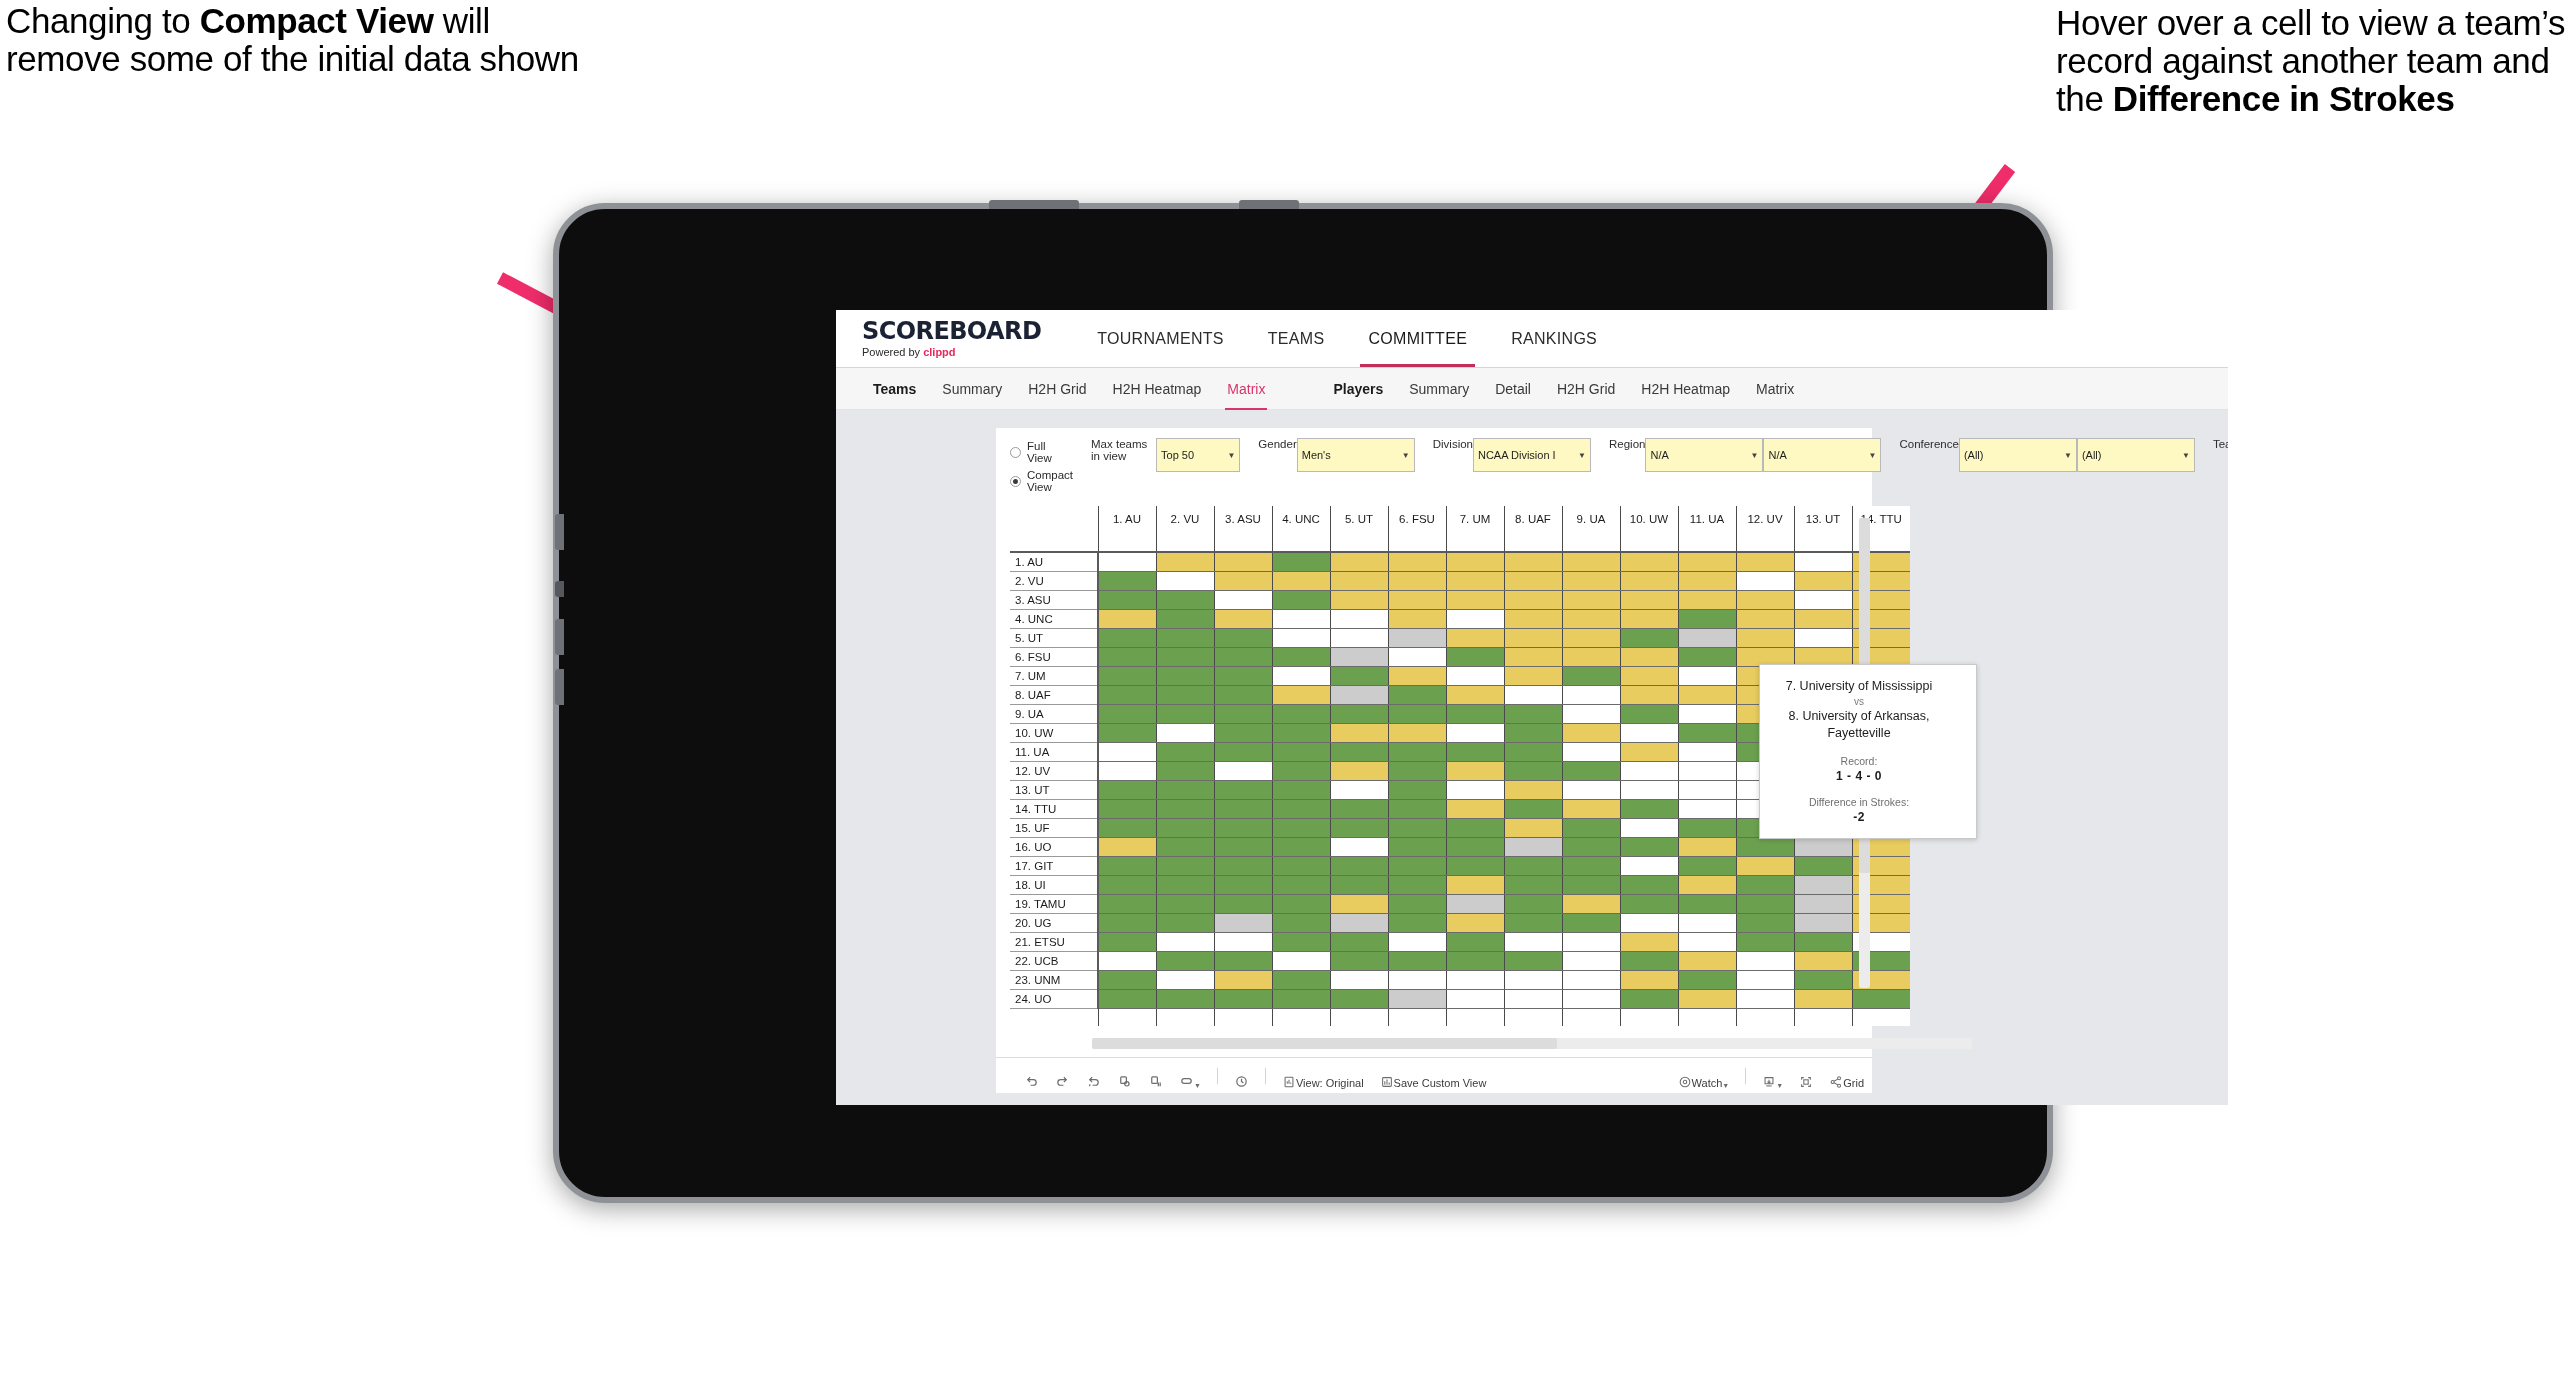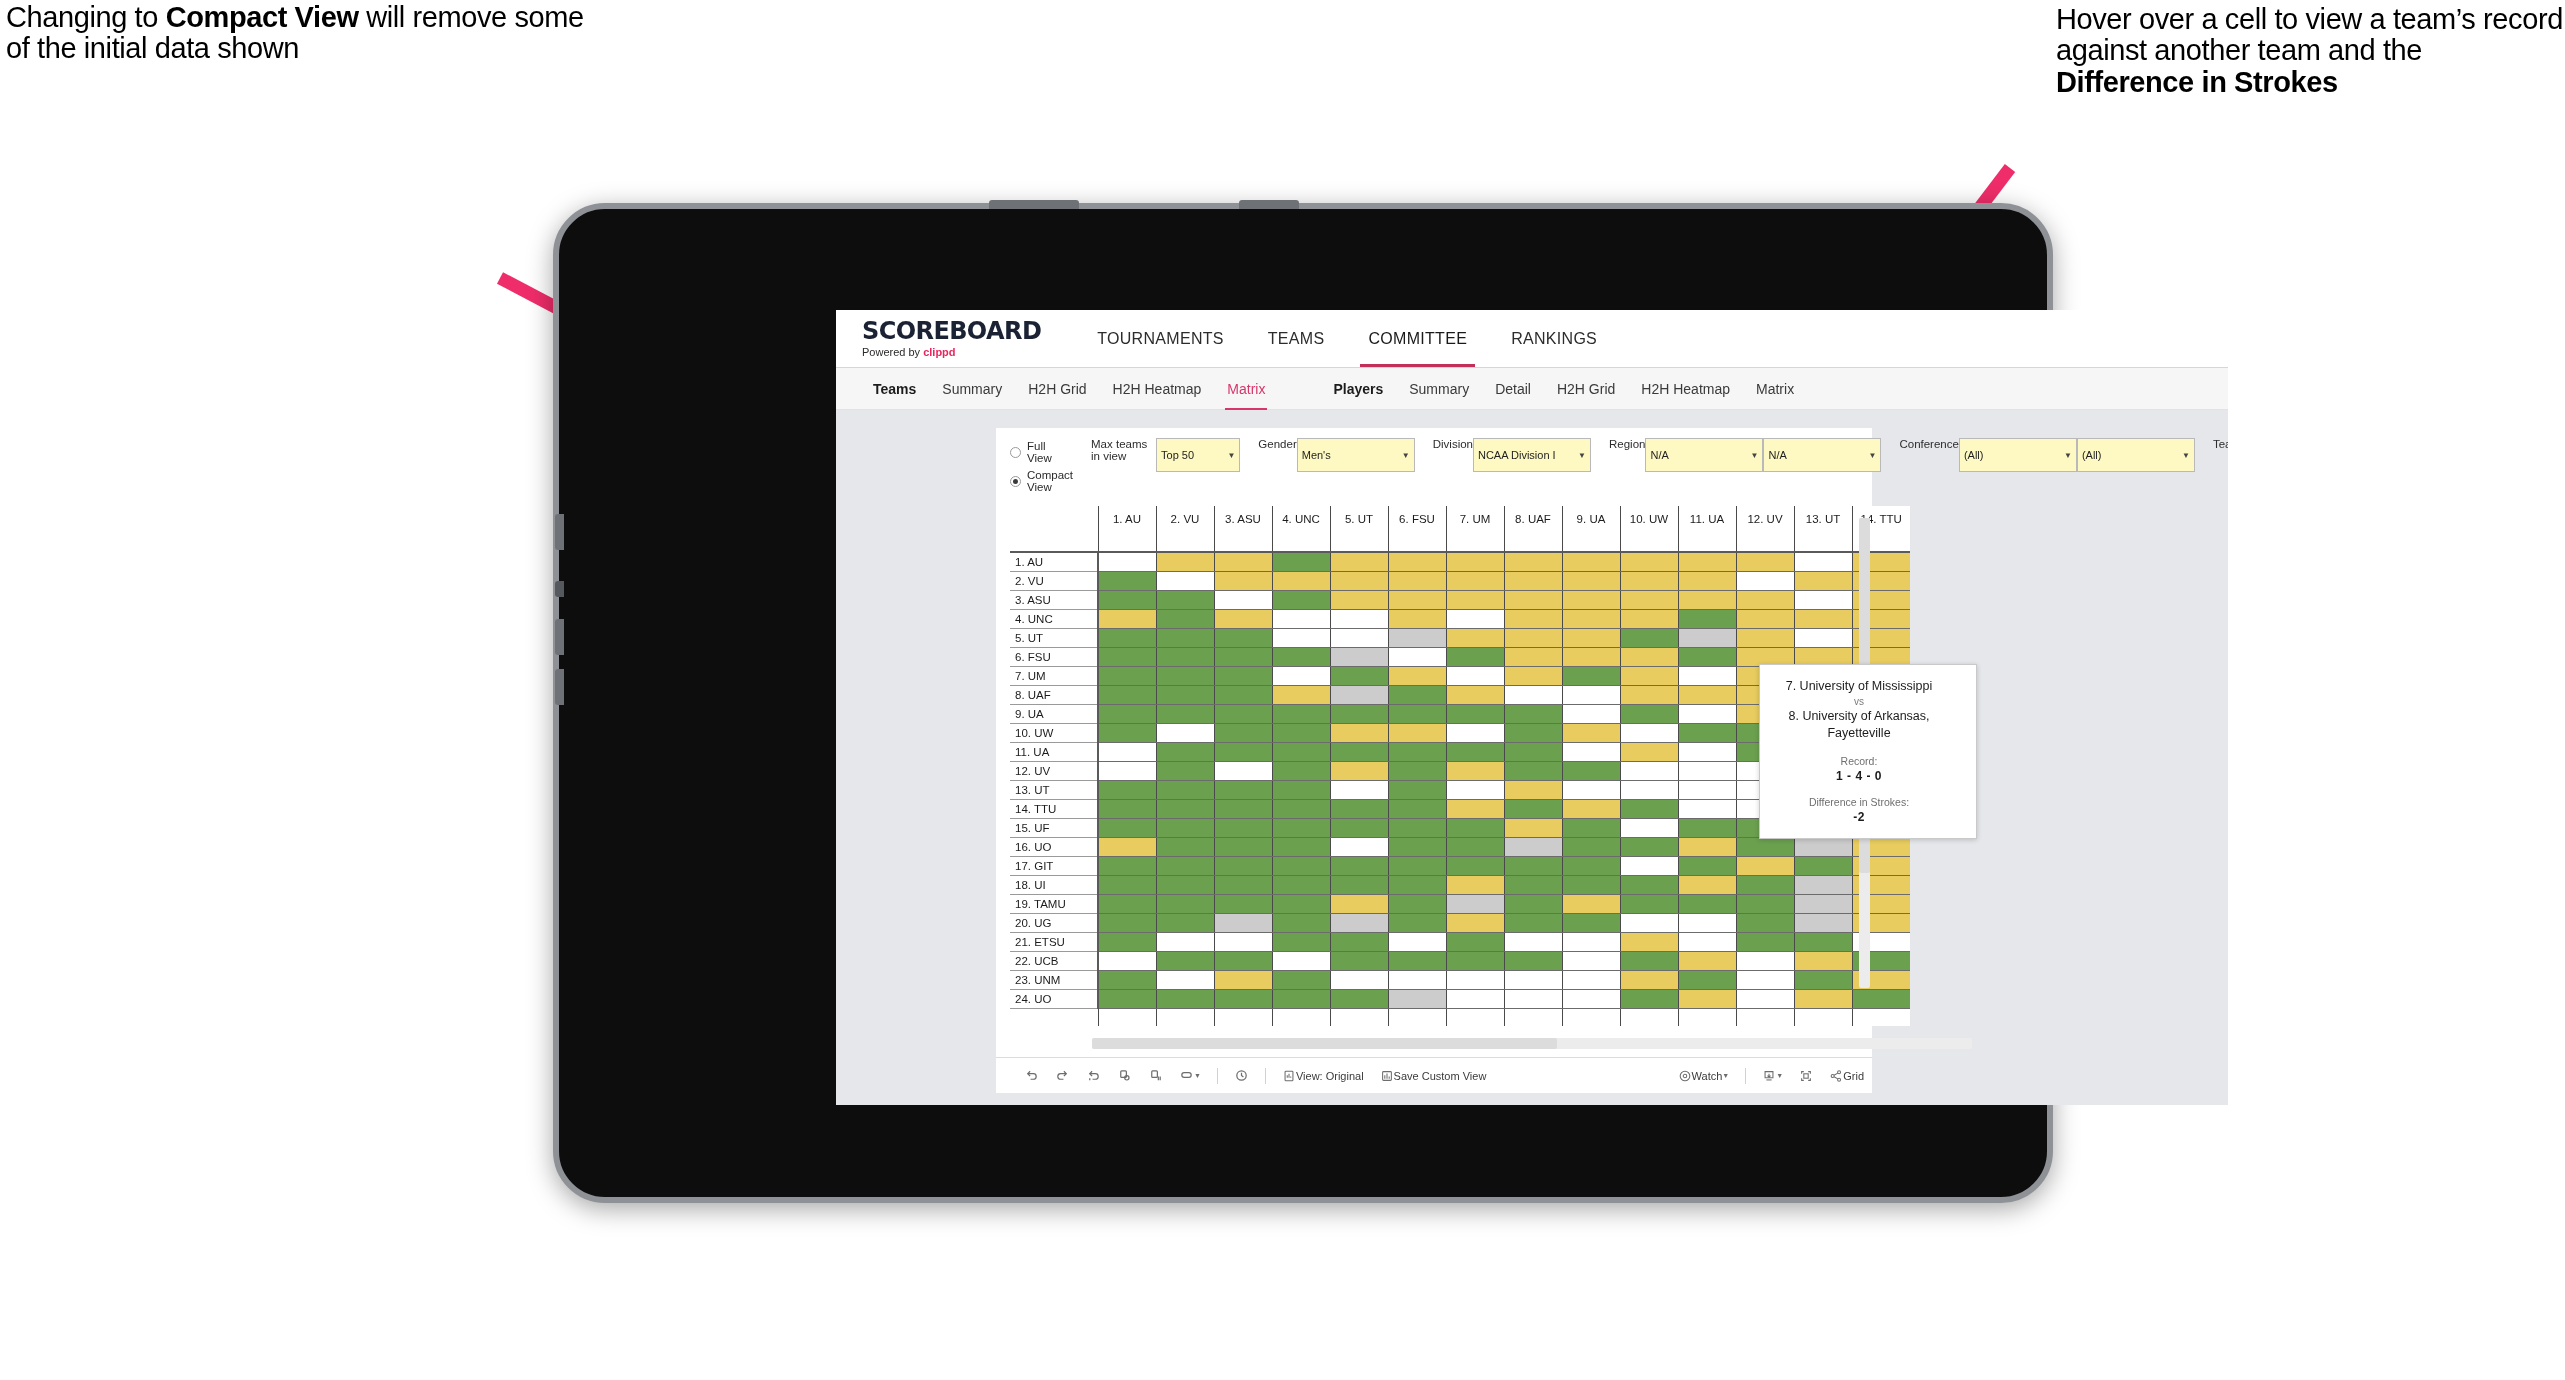--- a/index.html
+++ b/index.html
@@ -8,21 +8,21 @@
     width:2565px; height:1380px;
     background:#ffffff;
     font-family:"Liberation Sans", sans-serif;
     position:relative;
     overflow:hidden;
   }
 
   
   .annot {
     position:absolute;
-    font-size:29px;
+    font-size:35px;
     line-height:1.08;
     color:#000;
     letter-spacing:-0.4px;
   }
   .annot b { font-weight:bold; }
   #annot-left  { left:6px;   top:2px;  width:580px; }
   #annot-right { left:2056px; top:4px; width:510px; }
 
   
   .arrow-svg { position:absolute; left:0; top:0; width:2565px; height:1380px; pointer-events:none; }
@@ -182,21 +182,21 @@
   #tooltip .tt-val { font-size:12px; color:#1c1c1c; font-weight:bold; margin-top:2px; letter-spacing:.5px;}
 
   
   #toolbar {
     position:absolute; left:0; bottom:0;
     width:100%; height:36px;
     background:#fff; border-top:1px solid #dcdcdc;
     display:flex; align-items:center; padding-left:20px; gap:0;
   }
   .tb-item {
-    display:flex; align-items:center; 
+    display:flex; align-items:flex-end; 
     padding:0 8px; height:26px; font-size:11px; color:#3b3b3b;
     cursor:pointer; white-space:nowrap;
   }
   .tb-sep { width:1px; height:16px; background:#d2d2d2; margin:0 8px; }
   .tb-gap { flex:1; }
   .ico { display:inline-block; color:#6d6d6d; }
   svg.ic { display:block; }
 </style>
 </head>
 <body>

